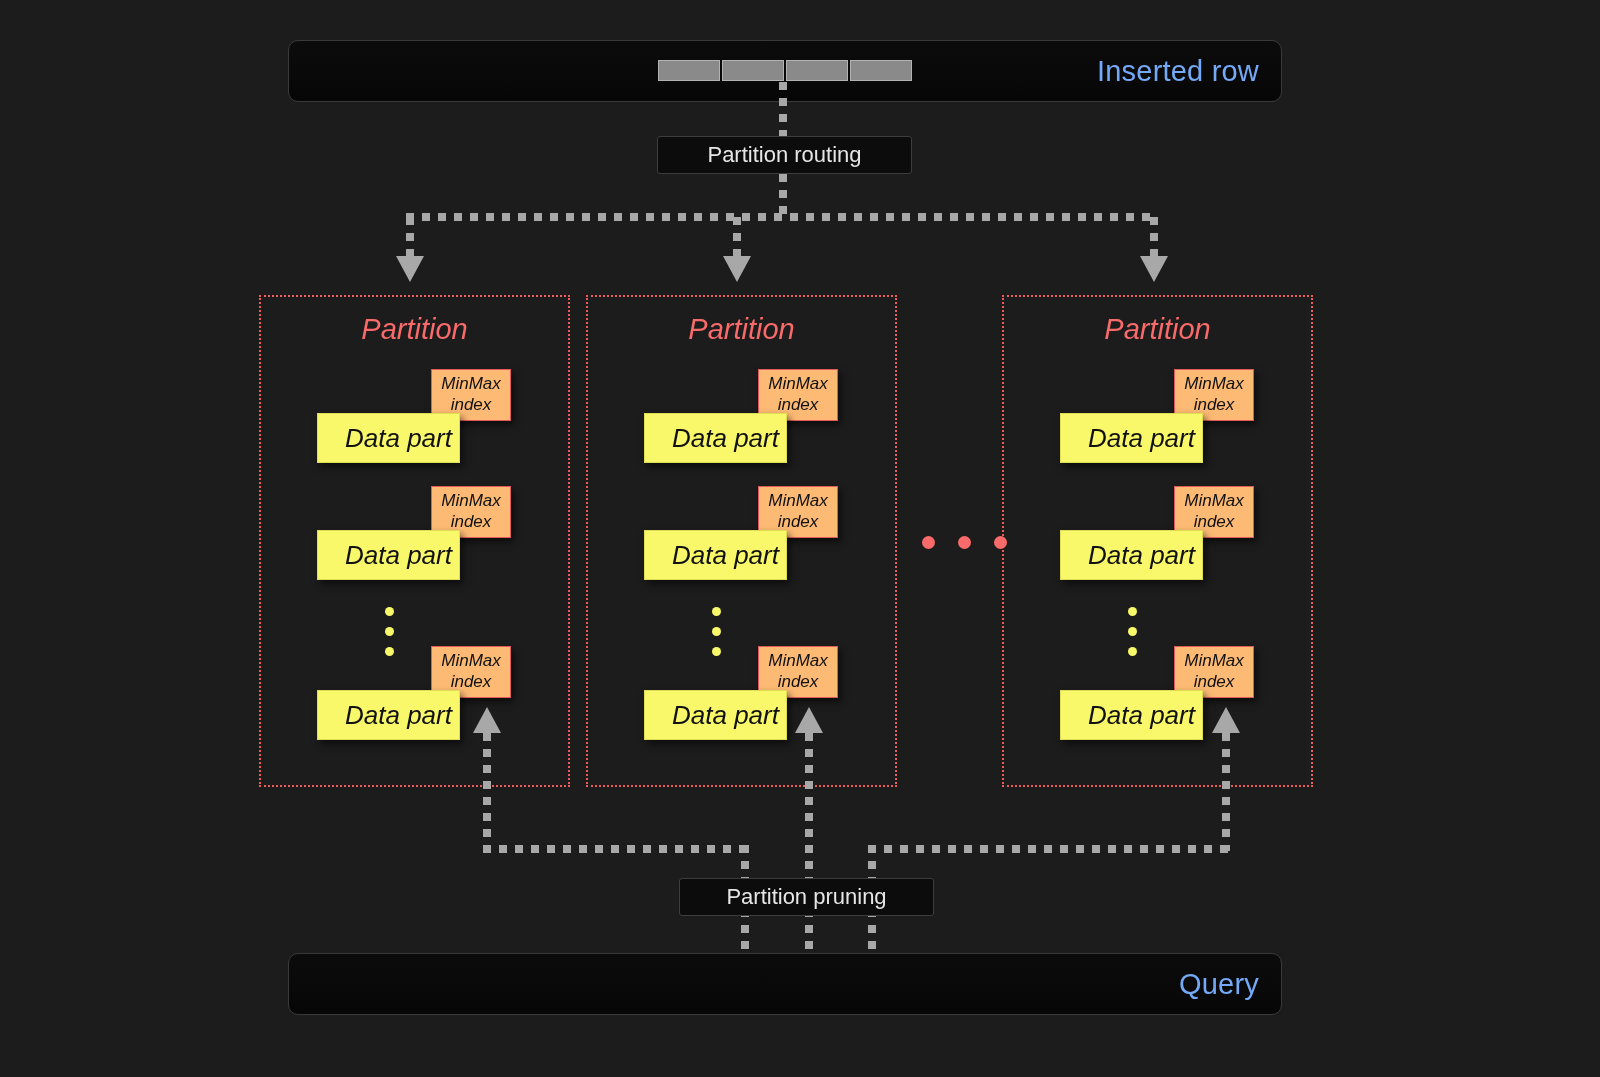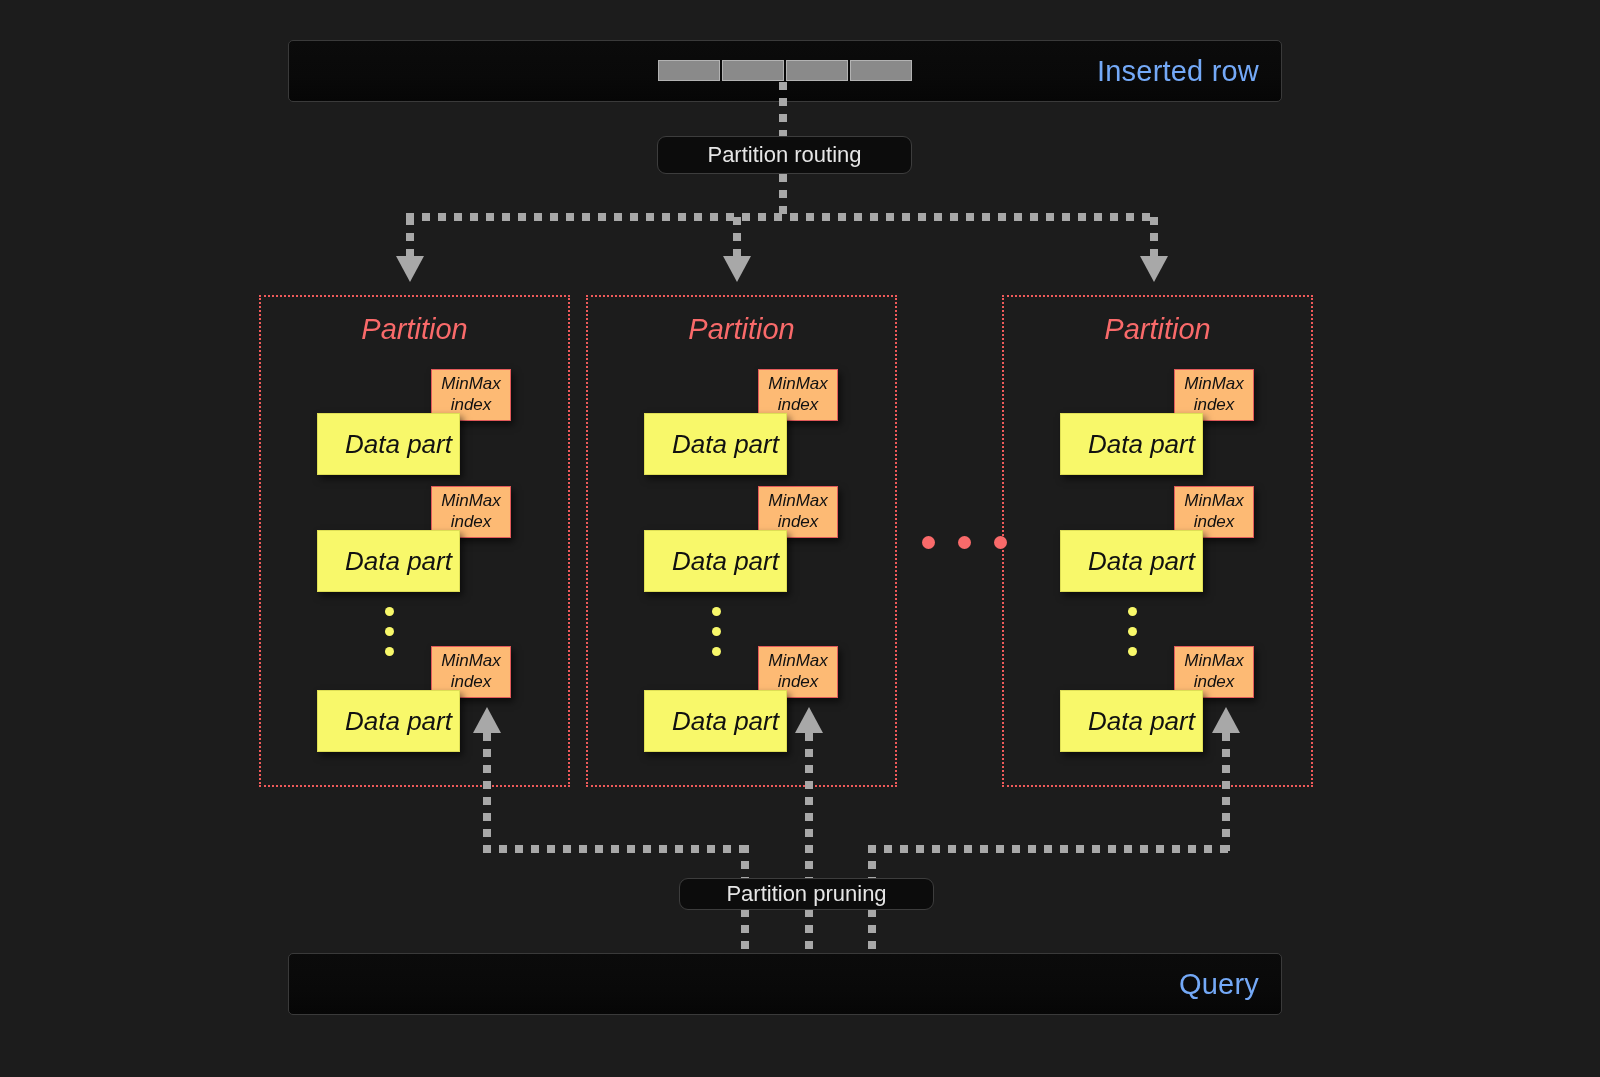--- a/index.html
+++ b/index.html
@@ -5,21 +5,21 @@
   html,body{margin:0;padding:0;background:#1c1c1c;}
   body{
     width:1600px;height:1077px;position:relative;overflow:hidden;
     font-family:"Liberation Sans", sans-serif;
     background:#1c1c1c;
   }
   .stage{position:absolute;inset:0;}
 
   
   .bar{
-    position:absolute;border-radius:5px;
+    position:absolute;border-radius:10px;
     background:linear-gradient(180deg,#0b0b0b 0%,#090909 60%,#060606 100%);
     border:1px solid #3a3a3a;
     box-sizing:border-box;
   }
   #inserted-row-bar{left:288px;top:40px;width:994px;height:62px;}
   #query-bar{left:288px;top:953px;width:994px;height:62px;}
 
   .corner-label{
     position:absolute;right:22px;top:50%;transform:translateY(-50%);
     font-size:29px;color:#74a9f7;letter-spacing:0.2px;white-space:nowrap;
@@ -35,46 +35,46 @@
 
   .query-text{
     position:absolute;left:34px;top:50%;transform:translateY(-50%);
     font-family:"DejaVu Sans Mono","Liberation Mono",monospace;
     font-size:25px;color:#e9e9e9;white-space:pre;letter-spacing:0px;
   }
   .query-text .key{color:#f96a6a;}
 
   
   .pill{
-    position:absolute;border-radius:9px;
+    position:absolute;border-radius:3px;
     background:#0c0c0c;border:1px solid #3d3d3d;
     display:flex;align-items:center;justify-content:center;
     color:#e6e6e6;font-size:22px;box-sizing:border-box;
     z-index:6;
   }
   #partition-routing-box{left:657px;top:136px;width:255px;height:38px;}
-  #partition-pruning-box{left:679px;top:878px;width:255px;height:32px;}
+  #partition-pruning-box{left:679px;top:878px;width:255px;height:38px;}
 
   
   .partition{
     position:absolute;top:295px;height:492px;
     border:2px dotted #ef5a5a;box-sizing:border-box;font-style:italic;
   }
   #partition-1{left:259px;width:311px;}
   #partition-2{left:586px;width:311px;}
   #partition-3{left:1002px;width:311px;}
   .partition-title{
     position:absolute;left:0;right:0;top:16px;text-align:center;
     color:#f96a6a;font-size:29px;
   }
 
   
   .part-group{position:absolute;}
   .data-part{
-    position:absolute;width:143px;height:62px;
+    position:absolute;width:143px;height:50px;
     background:#f8f86a;color:#111;
     display:flex;align-items:center;justify-content:center;
     font-size:26px;box-shadow:3px 4px 7px rgba(0,0,0,.55);
     border:1px solid #dede55;box-sizing:border-box;
     z-index:3;
     padding-left:20px;
   }
   .minmax{
     position:absolute;width:80px;height:52px;left:114px;top:-44px;
     background:#fdba74;color:#111;

